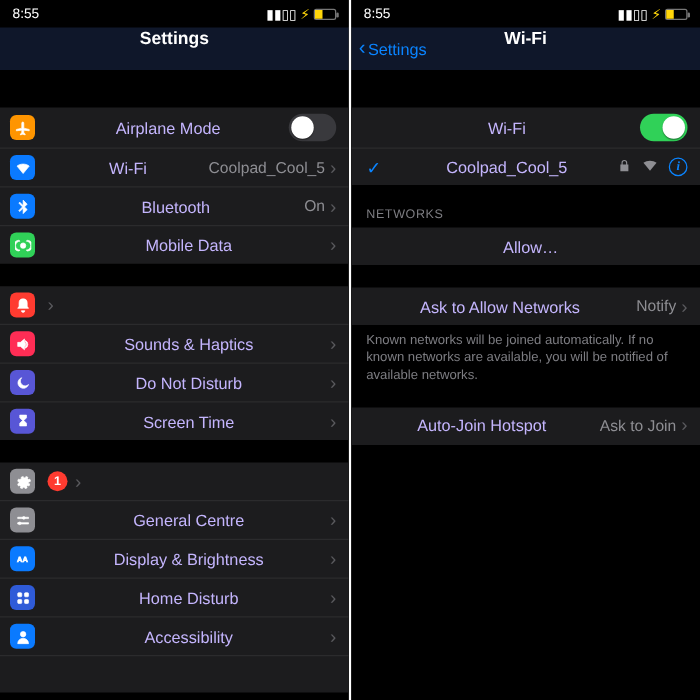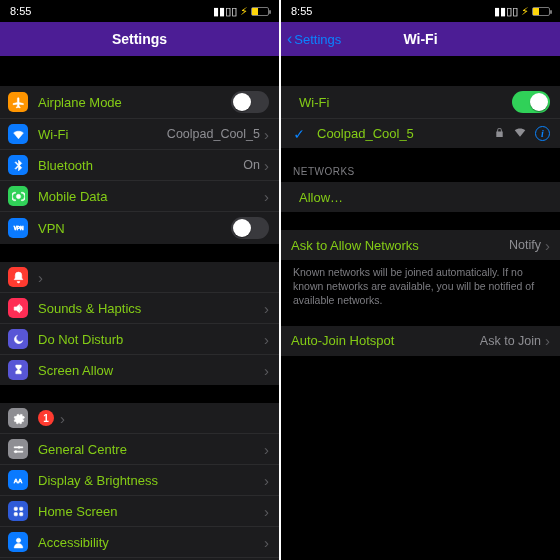--- a/index.html
+++ b/index.html
@@ -33,24 +33,23 @@
   .status-right { display: flex; align-items: center; gap: 3px; }
   .sig    { color: #fff; }
   .batt   { width: 18px; height: 9px; border: 1px solid #777; border-radius: 2px; position: relative; }
   .batt::after { content:""; position:absolute; right:-3px; top:2px; width:2px; height:4px; background:#777; border-radius:1px;}
   .batt i { display:block; height:100%; width:35%; background:#ffd60a; }
 
   
   .header {
     height: 34px;
     display: flex;
-    align-items: center;
     justify-content: center;
     position: relative;
-    background: #4c1d95;
+    background: #0f172a;
   }
   .header .title { font-weight: 600; font-size: 14px; }
   .header .back  {
     position: absolute; left: 6px; top: 0; bottom: 0;
     display: flex; align-items: center;
     color: #0a84ff; font-size: 13px;
   }
   .header .back .chev { margin-right: 2px; font-size: 16px; line-height: 1; }
 
   
@@ -66,21 +65,21 @@
   }
   .group .cell:first-child { border-top: none; }
 
   .icon {
     width: 20px; height: 20px; border-radius: 5px;
     margin-right: 10px;
     display: flex; align-items: center; justify-content: center;
     flex-shrink: 0;
   }
   .icon svg { width: 13px; height: 13px; fill: #fff; stroke:#fff; }
-  .label { flex: 1; color:#84cc16; }
+  .label { flex: 1; color:#c4b5fd;text-align:center; }
   .detail { color:#8e8e93; margin-right: 4px; font-size: 12.5px; }
   .badge  {
     background:#ff3b30; color:#fff; min-width:16px; height:16px;
     border-radius:8px; font-size:10px; font-weight:600;
     display:flex; align-items:center; justify-content:center;
     margin-right:6px; padding:0 4px;
   }
   .disclosure { color:#5a5a5e; font-size:15px; line-height:1; }
   .toggle {
     width: 38px; height: 22px; border-radius: 11px;
@@ -166,31 +165,20 @@
         </div>
         <div class="cell">
           <div class="icon" style="background: rgb(48, 209, 88);">
             <svg viewBox="0 0 24 24">
               <path d="M6 4a8 8 0 000 16l1.4-1.4a6 6 0 010-13.2L6 4zm12 0l-1.4 1.4a6 6 0 010 13.2L18 20a8 8 0 000-16zM12 8a4 4 0 100 8 4 4 0 000-8z"></path>
             </svg>
           </div>
           <span class="label">Mobile Data</span>
           <span class="disclosure">›</span>
         </div>
-        <div class="cell">
-          <div class="icon" style="background: rgb(10, 122, 255);">
-            <svg viewBox="0 0 24 24">
-              <text x="3" y="15" font-size="9" font-weight="700" fill="#fff" font-family="Arial">VPN</text>
-            </svg>
-          </div>
-          <span class="label">VPN</span>
-          <div class="toggle">
-            <div class="knob"></div>
-          </div>
-        </div>
       </div>
       <div class="group">
         <div class="cell">
           <div class="icon" style="background: rgb(255, 59, 48);">
             <svg viewBox="0 0 24 24">
               <path d="M12 2a6 6 0 00-6 6v5l-2 3h16l-2-3V8a6 6 0 00-6-6zm0 20a2.5 2.5 0 002.5-2.5h-5A2.5 2.5 0 0012 22z"></path>
             </svg>
           </div>
           <span class="disclosure">›</span>
         </div>
@@ -211,21 +199,21 @@
           </div>
           <span class="label">Do Not Disturb</span>
           <span class="disclosure">›</span>
         </div>
         <div class="cell">
           <div class="icon" style="background: rgb(88, 86, 214);">
             <svg viewBox="0 0 24 24">
               <path d="M7 2h10v4l-4 4 4 4v4H7v-4l4-4-4-4V2z"></path>
             </svg>
           </div>
-          <span class="label">Screen Allow</span>
+          <span class="label">Screen Time</span>
           <span class="disclosure">›</span>
         </div>
       </div>
       <div class="group">
         <div class="cell">
           <div class="icon" style="background: rgb(142, 142, 147);">
             <svg viewBox="0 0 24 24">
               <path d="M12 8a4 4 0 100 8 4 4 0 000-8zm9 4l2-1-1-3-2 .5a8 8 0 00-1.4-1.4l.5-2-3-1-1 2a8 8 0 00-2 0l-1-2-3 1 .5 2A8 8 0 007.2 8.5L5 8 4 11l2 1a8 8 0 000 2l-2 1 1 3 2-.5a8 8 0 001.4 1.4l-.5 2 3 1 1-2a8 8 0 002 0l1 2 3-1-.5-2a8 8 0 001.4-1.4l2 .5 1-3-2-1a8 8 0 000-2z"></path>
             </svg>
           </div>
@@ -254,21 +242,21 @@
         </div>
         <div class="cell">
           <div class="icon" style="background: rgb(47, 91, 216);">
             <svg viewBox="0 0 24 24">
               <rect x="4" y="4" width="6" height="6" rx="1.5"></rect>
               <rect x="14" y="4" width="6" height="6" rx="1.5"></rect>
               <rect x="4" y="14" width="6" height="6" rx="1.5"></rect>
               <rect x="14" y="14" width="6" height="6" rx="1.5"></rect>
             </svg>
           </div>
-          <span class="label">Home Screen</span>
+          <span class="label">Home Disturb</span>
           <span class="disclosure">›</span>
         </div>
         <div class="cell">
           <div class="icon" style="background: rgb(10, 122, 255);">
             <svg viewBox="0 0 24 24">
               <circle cx="12" cy="8" r="4"></circle>
               <path d="M4 22a8 8 0 0116 0H4z"></path>
             </svg>
           </div>
           <span class="label">Accessibility</span>

